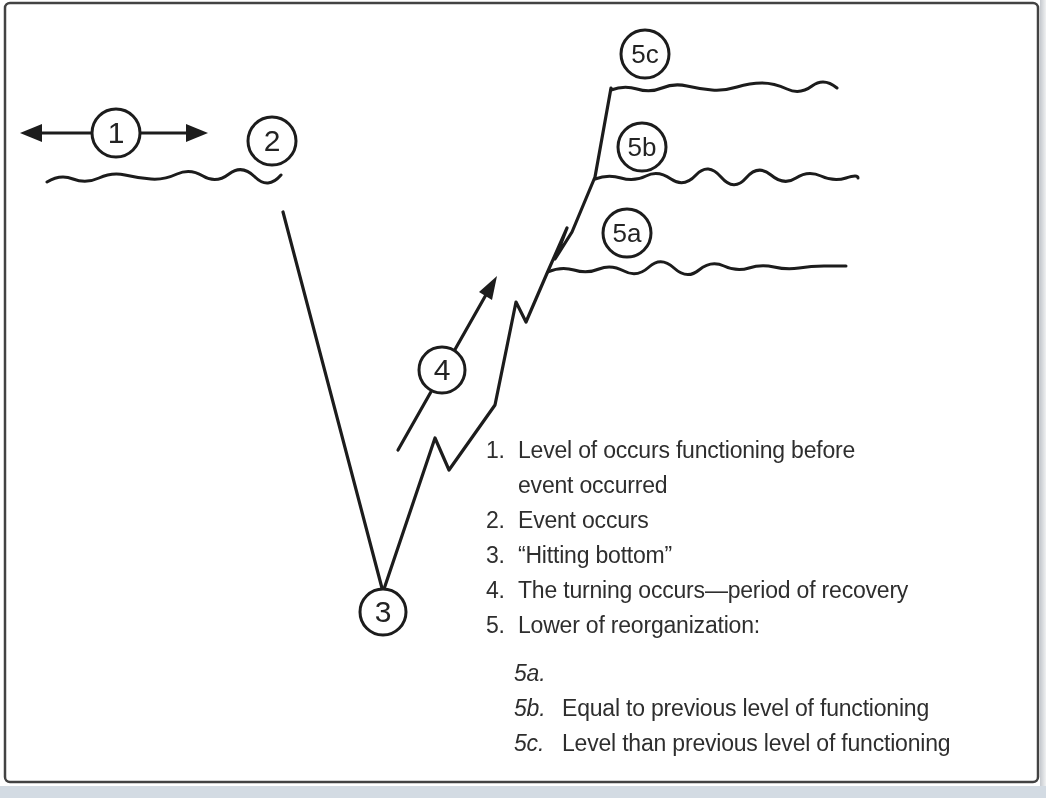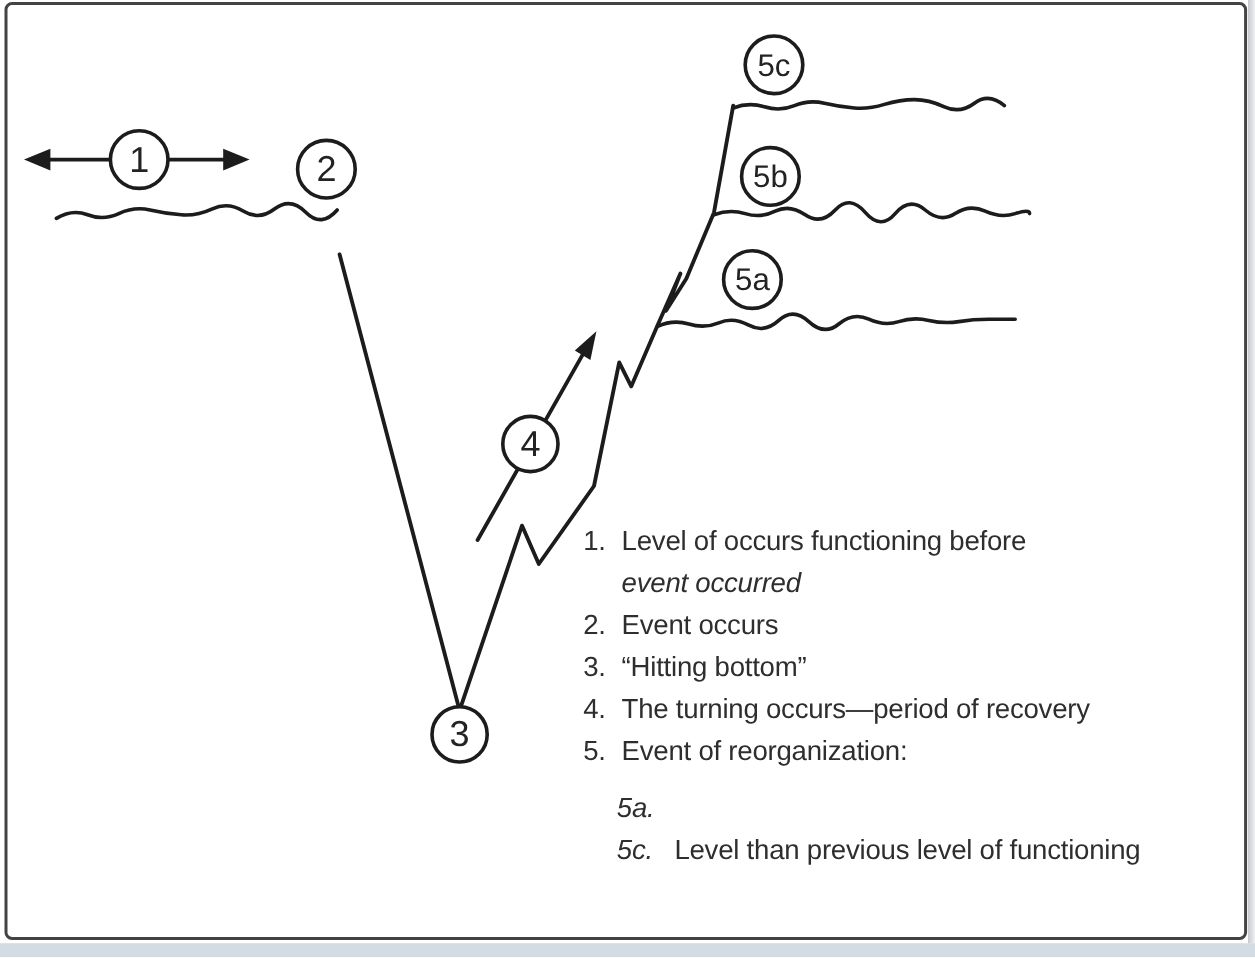--- a/index.html
+++ b/index.html
@@ -10,21 +10,21 @@
   .diagram-svg{position:absolute;left:0;top:0;}
   .marker-label{fill:#232323;text-anchor:middle;font-family:"Liberation Sans",sans-serif;}
   .marker-label.big{font-size:30px;}
   .marker-label.small{font-size:26px;}
   .legend{
     position:absolute;left:486px;top:433px;width:560px;
     color:#2e2e2e;font-size:23px;line-height:35px;letter-spacing:-0.2px;
   }
   .lrow{display:flex;}
   .lrow .num{flex:0 0 32px;}
-  .lrow .txt .line2{display:block;font-style:italic;}
+  .lrow .txt .line2{display:block;}
   .sublist{margin-left:28px;margin-top:13px;}
   .sublist .num{flex:0 0 48px;font-style:italic;}
 </style>
 </head>
 <body>
 
 <div class="stage">
 
   <svg class="diagram-svg" width="1046" height="798" viewBox="0 0 1046 798">
     <defs>
@@ -95,26 +95,30 @@
     <div class="lrow">
       <span class="num">3.</span>
       <span class="txt">“Hitting bottom”</span>
     </div>
     <div class="lrow">
       <span class="num">4.</span>
       <span class="txt">The turning occurs—period of recovery</span>
     </div>
     <div class="lrow">
       <span class="num">5.</span>
-      <span class="txt">Event of reorganization:</span>
+      <span class="txt">Lower of reorganization:</span>
     </div>
 
     <div class="sublist">
       <div class="lrow">
         <span class="num">5a.</span>
+      </div>
+      <div class="lrow">
+        <span class="num">5b.</span>
+        <span class="txt">Equal to previous level of functioning</span>
       </div>
       <div class="lrow">
         <span class="num">5c.</span>
         <span class="txt">Level than previous level of functioning</span>
       </div>
     </div>
   </div>
 
 </div>
 

